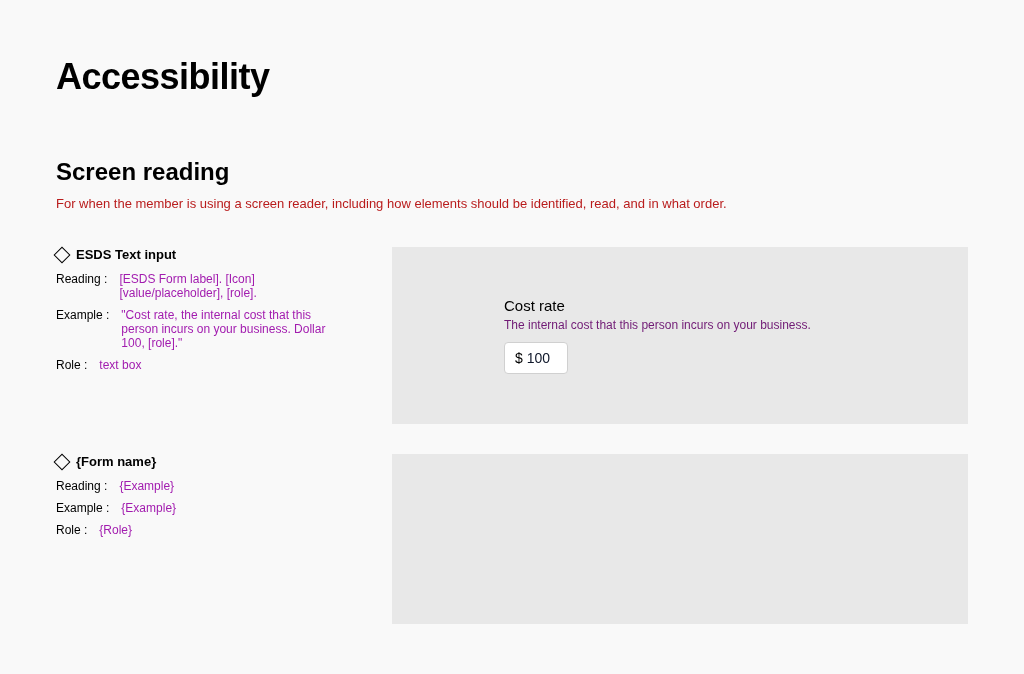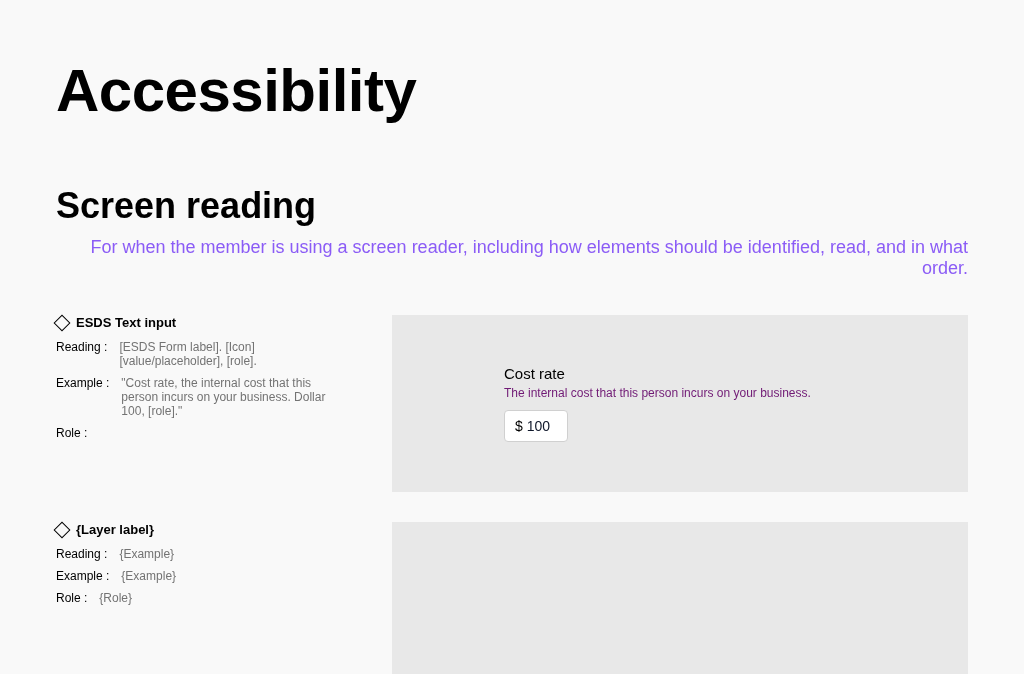--- a/index.html
+++ b/index.html
@@ -8,35 +8,34 @@
     background: #f9f9f9;
     color: #000;
     width: 1024px;
     height: 674px;
     overflow: hidden;
   }
   .page {
     padding: 56px 56px 0 56px;
   }
   .page-title {
-    font-size: 60px;
+    font-size: 36px;
     font-weight: 800;
     letter-spacing: -0.5px;
     margin-bottom: 60px;
   }
   .section-title {
-    font-size: 36px;
+    font-size: 24px;
     font-weight: 800;
     margin-bottom: 10px;
   }
   .section-desc {
-    font-size: 18px;
-    color: #8b5cf6;
+    font-size: 13px;
+    color: #b91c1c;
     margin-bottom: 36px;
-    text-align: right;
   }
   .row {
     display: flex;
     gap: 46px;
     margin-bottom: 30px;
     align-items: flex-start;
   }
   .meta-col {
     width: 290px;
     flex: 0 0 290px;
@@ -64,21 +63,21 @@
     align-items: flex-start;
     margin-bottom: 8px;
   }
   .kv-key {
     flex: 0 0 auto;
     padding-right: 12px;
     color: #000;
   }
   .kv-val {
     flex: 1;
-    color: #737373;
+    color: #a21caf;
   }
   .preview-col {
     flex: 1;
     background: #e8e8e8;
     min-height: 170px;
     display: flex;
     align-items: center;
     justify-content: center;
     padding: 50px 16px;
   }
@@ -135,39 +134,40 @@
       <div class="kv">
         <span class="kv-key">Reading :</span>
         <span class="kv-val">[ESDS Form label]. [Icon] [value/placeholder], [role].</span>
       </div>
       <div class="kv">
         <span class="kv-key">Example :</span>
         <span class="kv-val">"Cost rate, the internal cost that this person incurs on your business. Dollar 100, [role]."</span>
       </div>
       <div class="kv">
         <span class="kv-key">Role :</span>
+        <span class="kv-val">text box</span>
       </div>
     </div>
     <div class="preview-col">
       <div class="preview-inner">
         <div class="field-label">Cost rate</div>
         <div class="field-help">The internal cost that this person incurs on your business.</div>
         <div class="text-input">
           <span class="prefix">$</span>
           <span class="value">100</span>
         </div>
       </div>
     </div>
   </div>
 
   <div class="row">
     <div class="meta-col">
       <div class="meta-header">
         <span class="diamond-icon"></span>
-        <span class="meta-title">{Layer label}</span>
+        <span class="meta-title">{Form name}</span>
       </div>
       <div class="kv">
         <span class="kv-key">Reading :</span>
         <span class="kv-val">{Example}</span>
       </div>
       <div class="kv">
         <span class="kv-key">Example :</span>
         <span class="kv-val">{Example}</span>
       </div>
       <div class="kv">

